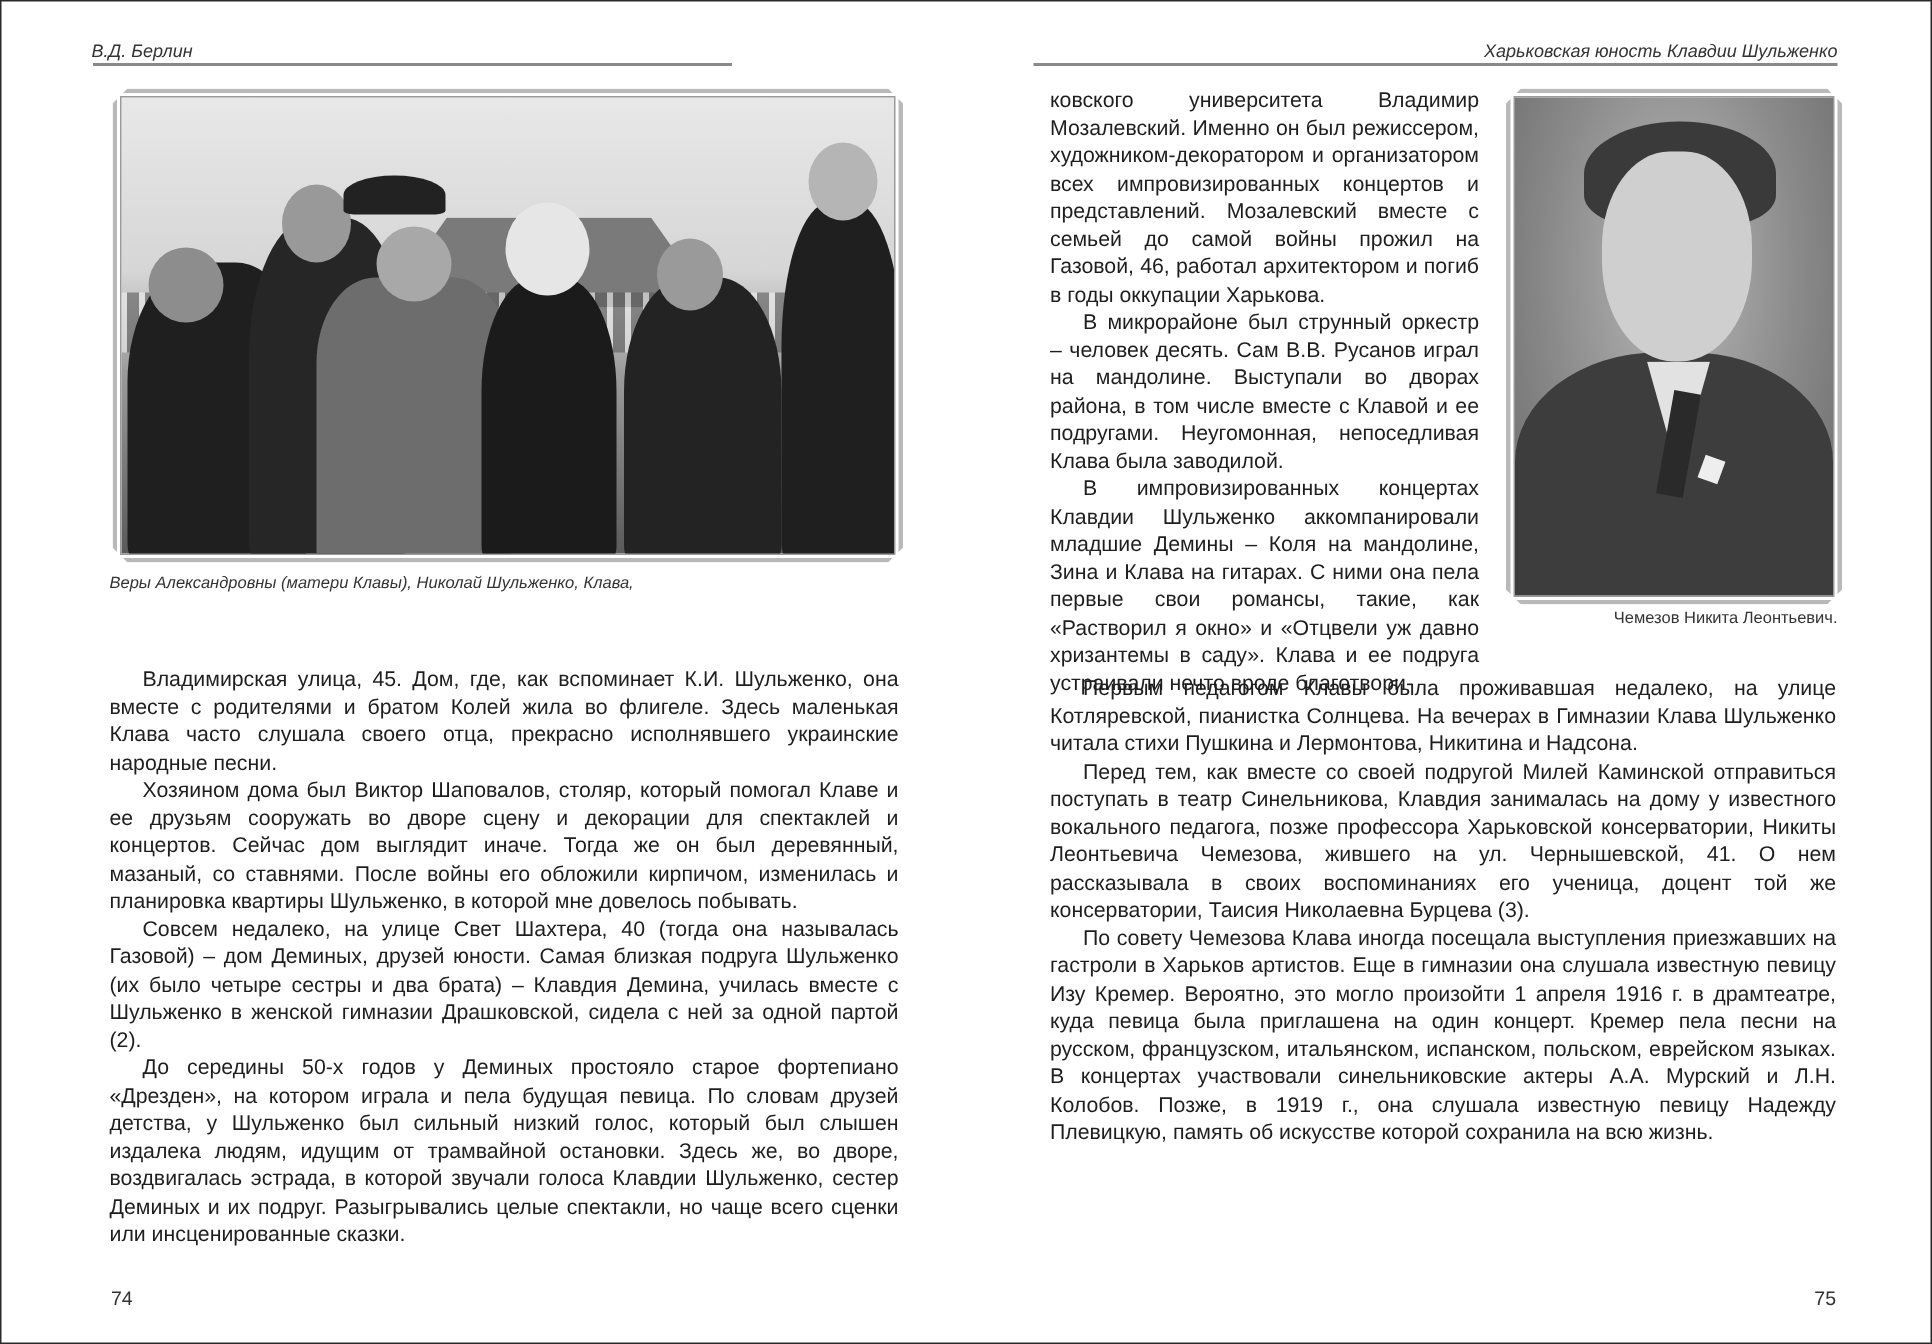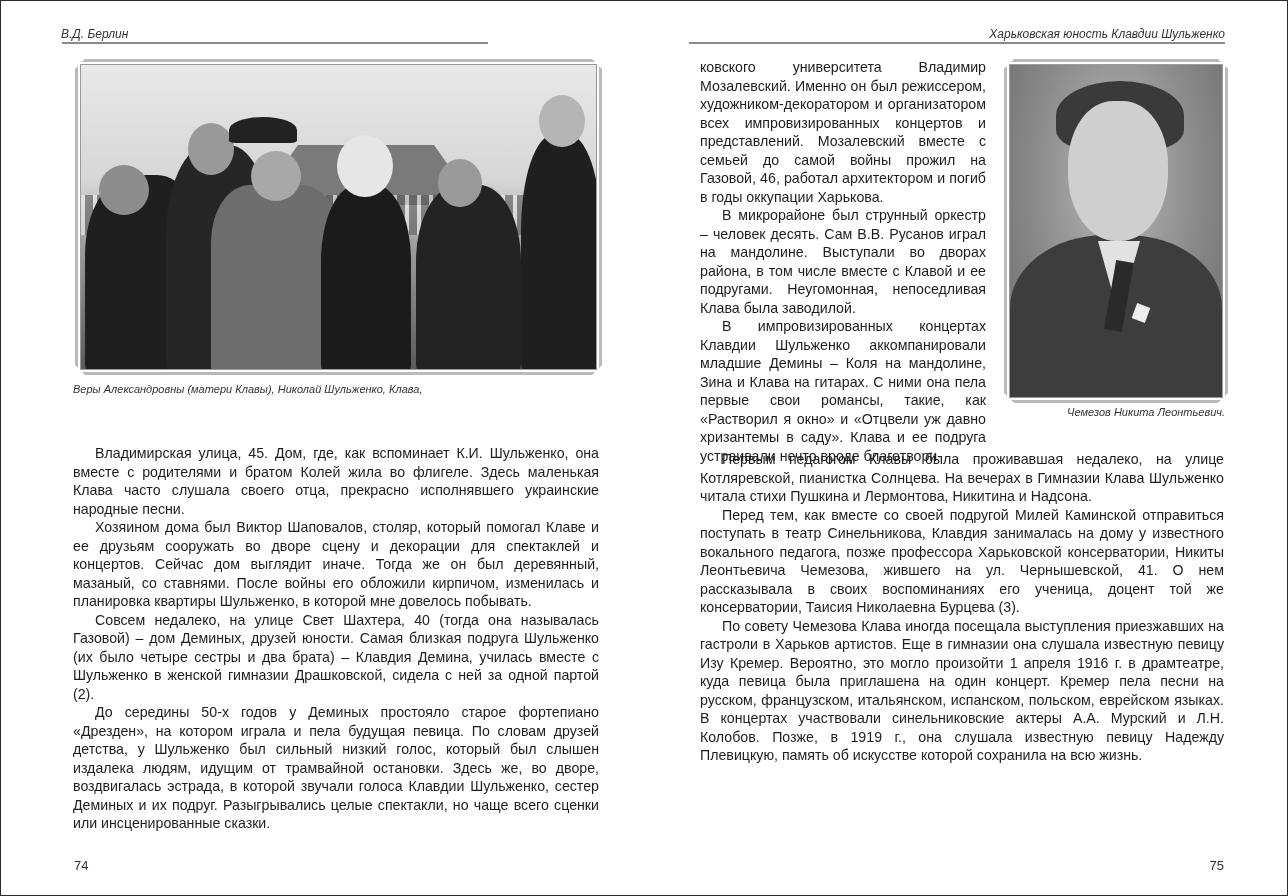--- a/index.html
+++ b/index.html
@@ -84,21 +84,21 @@
   }
   .p-face { position: absolute; left: 58px; top: 36px; width: 100px; height: 140px; border-radius: 45% 45% 48% 48%; background: #cfcfcf; }
   .p-hair { position: absolute; left: 46px; top: 16px; width: 128px; height: 70px; border-radius: 50% 50% 30% 30%; background: #3a3a3a; }
   .p-body { position: absolute; left: 0; right: 0; top: 170px; bottom: 0; background: #3d3d3d; border-radius: 45% 45% 0 0; }
   .p-shirt { position: absolute; left: 88px; top: 176px; width: 42px; height: 60px; background: #e2e2e2; clip-path: polygon(0 0, 100% 0, 60% 100%, 40% 100%); }
   .p-tie { position: absolute; left: 100px; top: 196px; width: 18px; height: 70px; background: #2a2a2a; transform: rotate(10deg); }
   .p-badge { position: absolute; left: 124px; top: 240px; width: 14px; height: 16px; background: #eee; transform: rotate(20deg); }
 
   .portrait-caption {
     position: absolute; right: 62px; top: 405px;
-    font-style: italic; font-size: 11px; color: #333;
+    font-size: 11px; color: #333;
   }
 
   .page-number { position: absolute; top: 857px; font-size: 13px; color: #333; }
   .left .page-number { left: 61px; }
   .right .page-number { right: 63px; }
 </style>
 </head>
 <body>
 
 <div class="spread">

